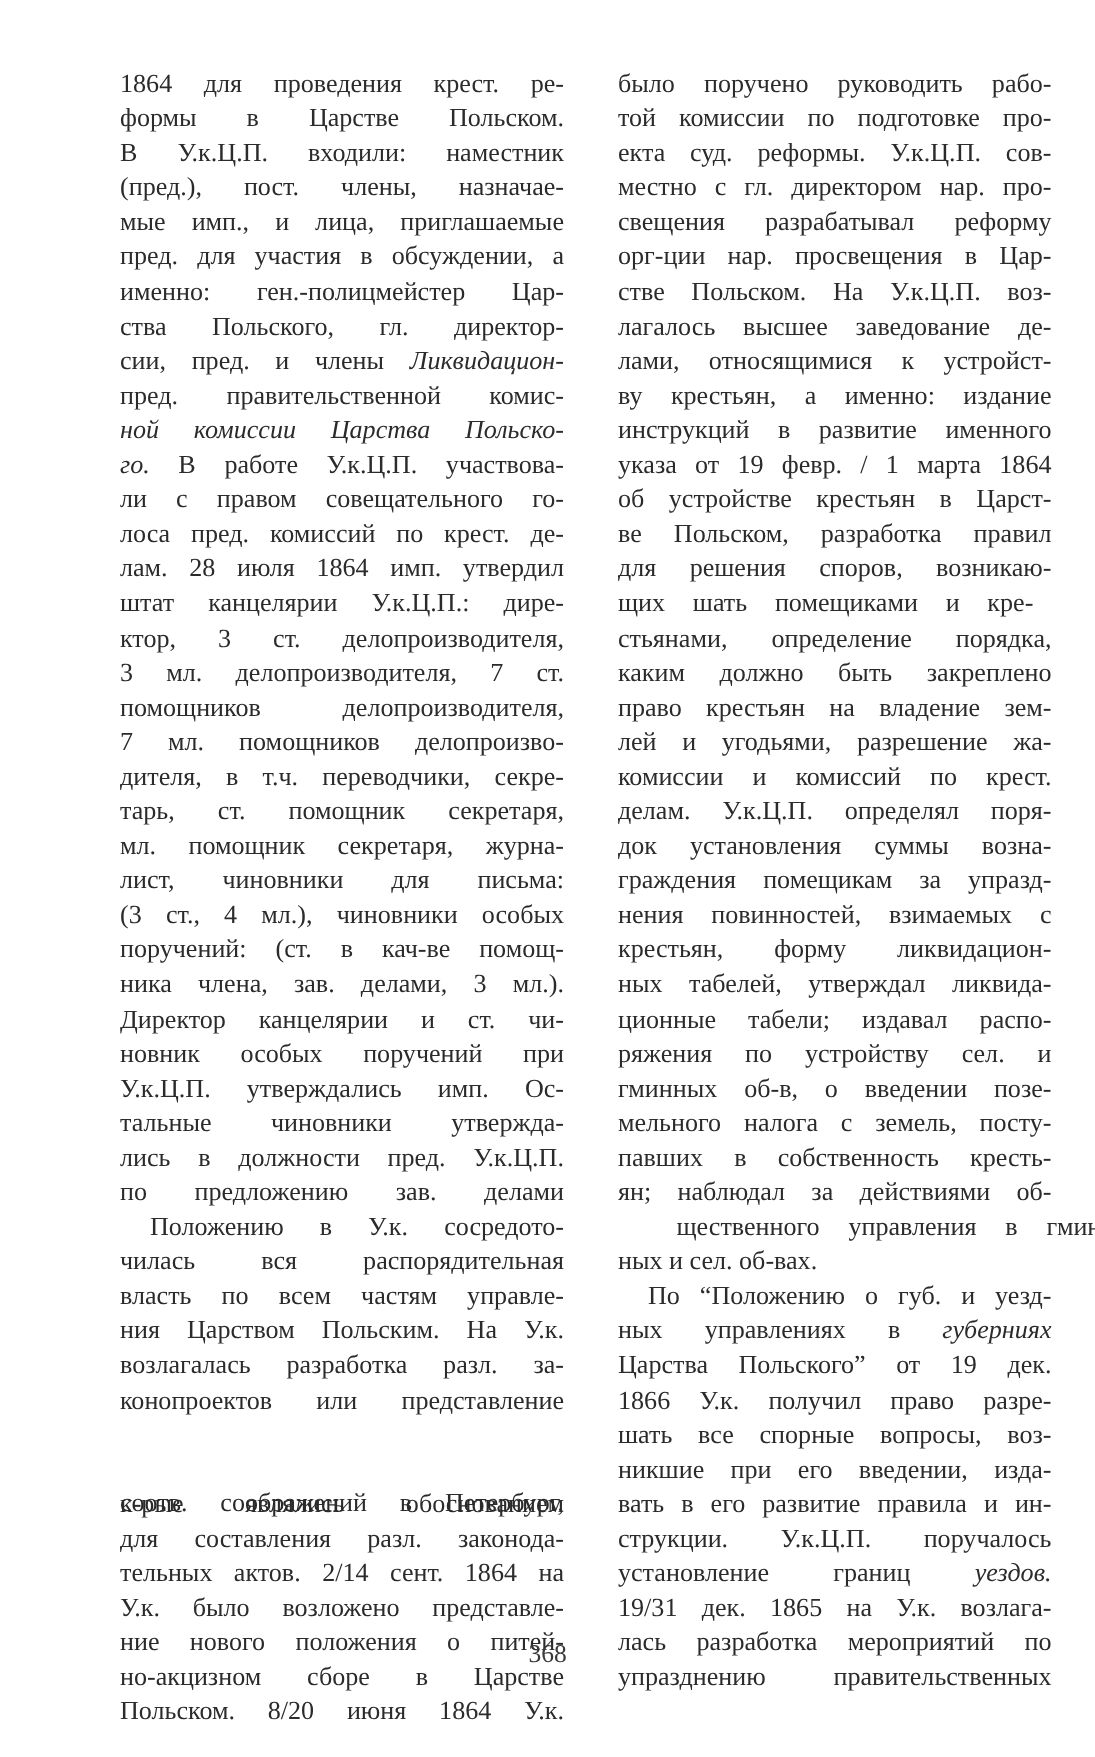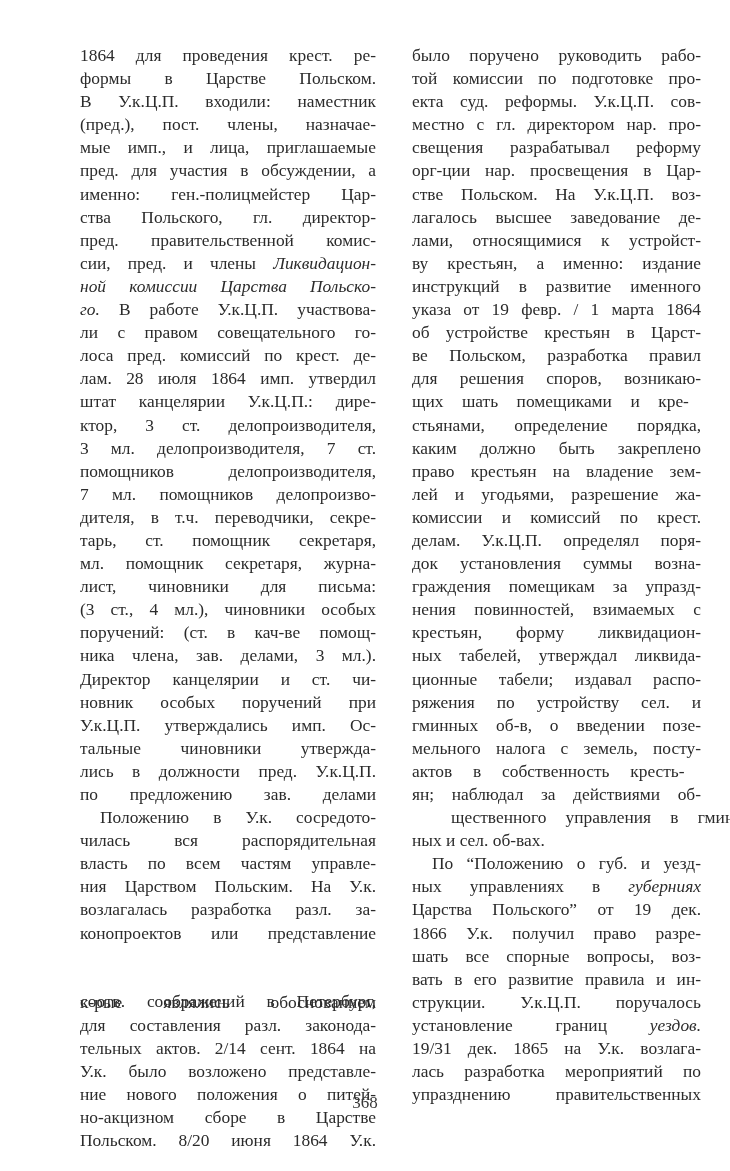--- a/index.html
+++ b/index.html
@@ -47,22 +47,22 @@
 <div class="page">
   <div class="column col-left" id="col-left">
       <div class="line" style="white-space: nowrap;"><span style="display: inline-block; word-spacing: 16.7383px;"><span>1864 для проведения крест. ре-</span></span></div>
       <div class="line" style="white-space: nowrap;"><span style="display: inline-block; word-spacing: 28.9635px;"><span>формы в Царстве Польском.</span></span></div>
       <div class="line" style="white-space: nowrap;"><span style="display: inline-block; word-spacing: 22.3125px;"><span>В У.к.Ц.П. входили: наместник</span></span></div>
       <div class="line" style="white-space: nowrap;"><span style="display: inline-block; word-spacing: 23.6198px;"><span>(пред.), пост. члены, назначае-</span></span></div>
       <div class="line" style="white-space: nowrap;"><span style="display: inline-block; word-spacing: 13.0039px;"><span>мые имп., и лица, приглашаемые</span></span></div>
       <div class="line" style="white-space: nowrap;"><span style="display: inline-block; word-spacing: 8.39687px;"><span>пред. для участия в обсуждении, а</span></span></div>
       <div class="line" style="white-space: nowrap;"><span style="display: inline-block; word-spacing: 26.7344px;"><span>именно: ген.-полицмейстер Цар-</span></span></div>
       <div class="line" style="white-space: nowrap;"><span style="display: inline-block; word-spacing: 25.9844px;"><span>ства Польского, гл. директор-</span></span></div>
+      <div class="line" style="white-space: nowrap;"><span style="display: inline-block; word-spacing: 12.7344px;"><span>сии, пред. и члены </span><span class="it">Ликвидацион-</span></span></div>
       <div class="line" style="white-space: nowrap;"><span style="display: inline-block; word-spacing: 27.9609px;"><span>пред. правительственной комис-</span></span></div>
-      <div class="line" style="white-space: nowrap;"><span style="display: inline-block; word-spacing: 12.7344px;"><span>сии, пред. и члены </span><span class="it">Ликвидацион-</span></span></div>
       <div class="line" style="white-space: nowrap;"><span style="display: inline-block; word-spacing: 18.8177px;"><span class="it">ной комиссии Царства Польско-</span></span></div>
       <div class="line" style="white-space: nowrap;"><span style="display: inline-block; word-spacing: 14.7344px;"><span class="it">го.</span><span> В работе У.к.Ц.П. участвова-</span></span></div>
       <div class="line" style="white-space: nowrap;"><span style="display: inline-block; word-spacing: 15.0742px;"><span>ли с правом совещательного го-</span></span></div>
       <div class="line" style="white-space: nowrap;"><span style="display: inline-block; word-spacing: 9.55937px;"><span>лоса пред. комиссий по крест. де-</span></span></div>
       <div class="line" style="white-space: nowrap;"><span style="display: inline-block; word-spacing: 10.0813px;"><span>лам. 28 июля 1864 имп. утвердил</span></span></div>
       <div class="line" style="white-space: nowrap;"><span style="display: inline-block; word-spacing: 18.3438px;"><span>штат канцелярии У.к.Ц.П.: дире-</span></span></div>
       <div class="line" style="white-space: nowrap;"><span style="display: inline-block; word-spacing: 23.6562px;"><span>ктор, 3 ст. делопроизводителя,</span></span></div>
       <div class="line" style="white-space: nowrap;"><span style="display: inline-block; word-spacing: 17.8047px;"><span>3 мл. делопроизводителя, 7 ст.</span></span></div>
       <div class="line" style="white-space: nowrap;"><span style="display: inline-block; word-spacing: 50.2031px;"><span>помощников делопроизводителя,</span></span></div>
       <div class="line" style="white-space: nowrap;"><span style="display: inline-block; word-spacing: 18.9948px;"><span>7 мл. помощников делопроизво-</span></span></div>
@@ -119,29 +119,30 @@
       <div class="line" style="white-space: nowrap;"><span style="display: inline-block; word-spacing: 16.8698px;"><span>делам. У.к.Ц.П. определял поря-</span></span></div>
       <div class="line" style="white-space: nowrap;"><span style="display: inline-block; word-spacing: 17.6302px;"><span>док установления суммы возна-</span></span></div>
       <div class="line" style="white-space: nowrap;"><span style="display: inline-block; word-spacing: 13.6667px;"><span>граждения помещикам за упразд-</span></span></div>
       <div class="line" style="white-space: nowrap;"><span style="display: inline-block; word-spacing: 14.1823px;"><span>нения повинностей, взимаемых с</span></span></div>
       <div class="line" style="white-space: nowrap;"><span style="display: inline-block; word-spacing: 29.5391px;"><span>крестьян, форму ликвидацион-</span></span></div>
       <div class="line" style="white-space: nowrap;"><span style="display: inline-block; word-spacing: 13.2656px;"><span>ных табелей, утверждал ликвида-</span></span></div>
       <div class="line" style="white-space: nowrap;"><span style="display: inline-block; word-spacing: 17.0156px;"><span>ционные табели; издавал распо-</span></span></div>
       <div class="line" style="white-space: nowrap;"><span style="display: inline-block; word-spacing: 17.5625px;"><span>ряжения по устройству сел. и</span></span></div>
       <div class="line" style="white-space: nowrap;"><span style="display: inline-block; word-spacing: 13.5312px;"><span>гминных об-в, о введении позе-</span></span></div>
       <div class="line" style="white-space: nowrap;"><span style="display: inline-block; word-spacing: 10.8672px;"><span>мельного налога с земель, посту-</span></span></div>
-      <div class="line" style="white-space: nowrap;"><span style="display: inline-block; word-spacing: 16.4583px;"><span>актов в собственность кресть-</span></span></div>
+      <div class="line" style="white-space: nowrap;"><span style="display: inline-block; word-spacing: 16.4583px;"><span>павших в собственность кресть-</span></span></div>
       <div class="line" style="white-space: nowrap;"><span style="display: inline-block; word-spacing: 13.2227px;"><span>ян; наблюдал за действиями об-</span></span></div>
       <div class="line" style="white-space: nowrap;"><span style="display: inline-block; word-spacing: 14.875px; margin-left: 39px;"><span>щественного управления в гмин-</span></span></div>
       <div class="line last"><span>ных и сел. об-вах.</span></div>
       <div class="line indent" style="white-space: nowrap;"><span style="display: inline-block; word-spacing: 8.9625px;"><span>По “Положению о губ. и уезд-</span></span></div>
       <div class="line" style="white-space: nowrap;"><span style="display: inline-block; word-spacing: 23.7188px;"><span>ных управлениях в </span><span class="it">губерниях</span></span></div>
       <div class="line" style="white-space: nowrap;"><span style="display: inline-block; word-spacing: 16.0156px;"><span>Царства Польского” от 19 дек.</span></span></div>
       <div class="line" style="white-space: nowrap;"><span style="display: inline-block; word-spacing: 15.082px;"><span>1866 У.к. получил право разре-</span></span></div>
       <div class="line" style="white-space: nowrap;"><span style="display: inline-block; word-spacing: 12.8516px;"><span>шать все спорные вопросы, воз-</span></span></div>
+      <div class="line" style="white-space: nowrap;"><span style="display: inline-block; word-spacing: 13.207px;"><span>никшие при его введении, изда-</span></span></div>
       <div class="line" style="white-space: nowrap;"><span style="display: inline-block; word-spacing: 7.00521px;"><span>вать в его развитие правила и ин-</span></span></div>
       <div class="line" style="white-space: nowrap;"><span style="display: inline-block; word-spacing: 30.6094px;"><span>струкции. У.к.Ц.П. поручалось</span></span></div>
       <div class="line" style="white-space: nowrap;"><span style="display: inline-block; word-spacing: 38.5078px;"><span>установление границ </span><span class="it">уездов.</span></span></div>
       <div class="line" style="white-space: nowrap;"><span style="display: inline-block; word-spacing: 11.8313px;"><span>19/31 дек. 1865 на У.к. возлага-</span></span></div>
       <div class="line" style="white-space: nowrap;"><span style="display: inline-block; word-spacing: 15.9167px;"><span>лась разработка мероприятий по</span></span></div>
       <div class="line" style="white-space: nowrap;"><span style="display: inline-block; word-spacing: 40.8906px;"><span>упразднению правительственных</span></span></div>
     </div>
   <div class="page-number">368</div>
 </div>
 

